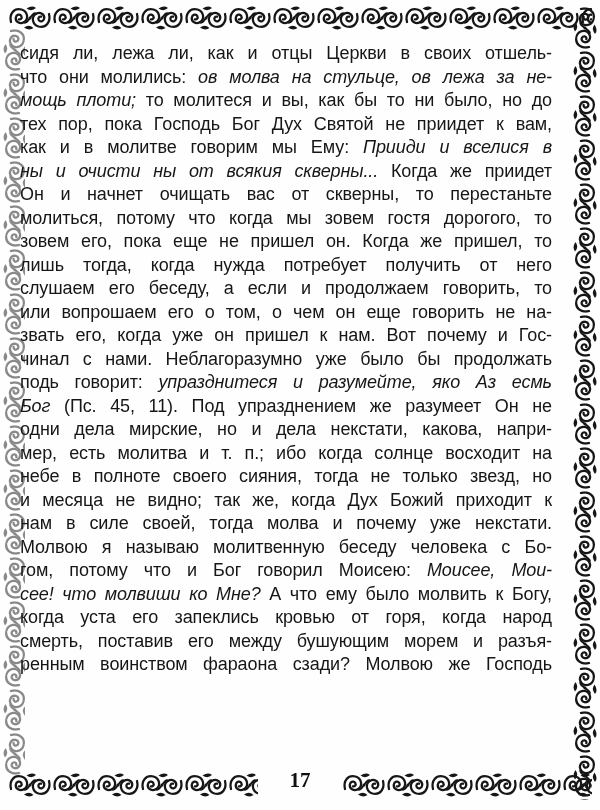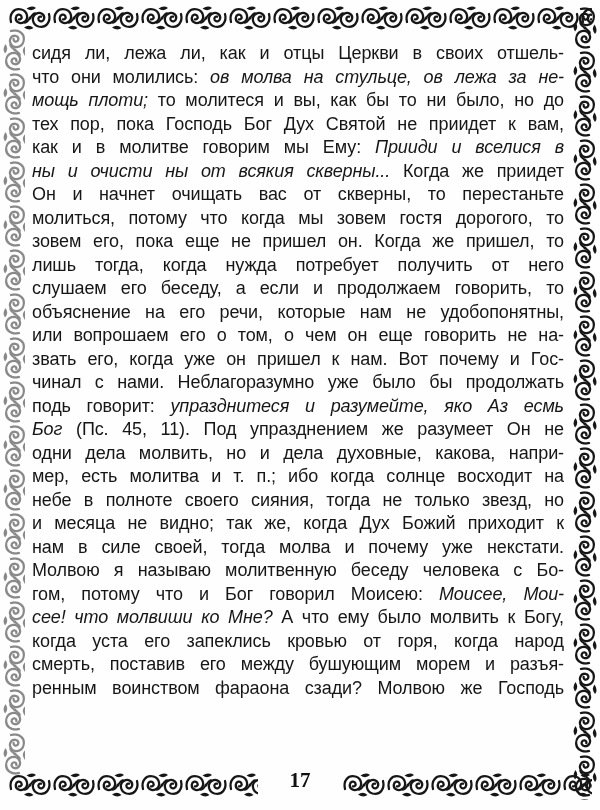--- a/index.html
+++ b/index.html
@@ -11,21 +11,21 @@
     margin:0 auto;
     font-family:"Liberation Sans",sans-serif;
   }
   .border{position:absolute;}
   .border-top{left:8px;top:5px;width:584px;height:27px;}
   .border-left{left:2px;top:28px;width:23px;height:748px;opacity:.5;}
   .border-right{left:572px;top:6px;width:25px;height:794px;}
   .border-bottom-left{left:8px;top:772px;width:250px;height:27px;}
   .border-bottom-right{left:342px;top:772px;width:250px;height:27px;}
   .text-block{
-    position:absolute;left:32px;top:42px;width:532px;
+    position:absolute;left:20px;top:42px;width:532px;
   }
   .tline{
     font-size:18px;
     line-height:23.5px;
     height:23.5px;
     overflow:hidden;
     letter-spacing:-0.1px;
     color:#161616;
     text-align:justify;
     text-align-last:justify;
@@ -89,27 +89,26 @@
       <div class="tline"><span>что они молились: </span><span class="it">ов молва на стульце, ов лежа за не-</span></div>
       <div class="tline"><span class="it">мощь плоти;</span><span> то молитеся и вы, как бы то ни было, но до</span></div>
       <div class="tline"><span>тех пор, пока Господь Бог Дух Святой не приидет к вам,</span></div>
       <div class="tline"><span>как и в молитве говорим мы Ему: </span><span class="it">Прииди и вселися в</span></div>
       <div class="tline"><span class="it">ны и очисти ны от всякия скверны...</span><span> Когда же приидет</span></div>
       <div class="tline"><span>Он и начнет очищать вас от скверны, то перестаньте</span></div>
       <div class="tline"><span>молиться, потому что когда мы зовем гостя дорогого, то</span></div>
       <div class="tline"><span>зовем его, пока еще не пришел он. Когда же пришел, то</span></div>
       <div class="tline"><span>лишь тогда, когда нужда потребует получить от него</span></div>
       <div class="tline"><span>слушаем его беседу, а если и продолжаем говорить, то</span></div>
-      <div class="tline"><span>объяснение на его речи, которые нам не удобопонятны,</span></div>
       <div class="tline"><span>или вопрошаем его о том, о чем он еще говорить не на-</span></div>
       <div class="tline"><span>звать его, когда уже он пришел к нам. Вот почему и Гос-</span></div>
       <div class="tline"><span>чинал с нами. Неблагоразумно уже было бы продолжать</span></div>
       <div class="tline"><span>подь говорит: </span><span class="it">упразднитеся и разумейте, яко Аз есмь</span></div>
       <div class="tline"><span class="it">Бог</span><span> (Пс. 45, 11). Под упразднением же разумеет Он не</span></div>
-      <div class="tline"><span>одни дела молвить, но и дела духовные, какова, напри-</span></div>
+      <div class="tline"><span>одни дела мирские, но и дела некстати, какова, напри-</span></div>
       <div class="tline"><span>мер, есть молитва и т. п.; ибо когда солнце восходит на</span></div>
       <div class="tline"><span>небе в полноте своего сияния, тогда не только звезд, но</span></div>
       <div class="tline"><span>и месяца не видно; так же, когда Дух Божий приходит к</span></div>
       <div class="tline"><span>нам в силе своей, тогда молва и почему уже некстати.</span></div>
       <div class="tline"><span>Молвою я называю молитвенную беседу человека с Бо-</span></div>
       <div class="tline"><span>гом, потому что и Бог говорил Моисею: </span><span class="it">Моисее, Мои-</span></div>
       <div class="tline"><span class="it">сее! что молвиши ко Мне?</span><span> А что ему было молвить к Богу,</span></div>
       <div class="tline"><span>когда уста его запеклись кровью от горя, когда народ</span></div>
       <div class="tline"><span>смерть, поставив его между бушующим морем и разъя-</span></div>
       <div class="tline"><span>ренным воинством фараона сзади? Молвою же Господь</span></div>

